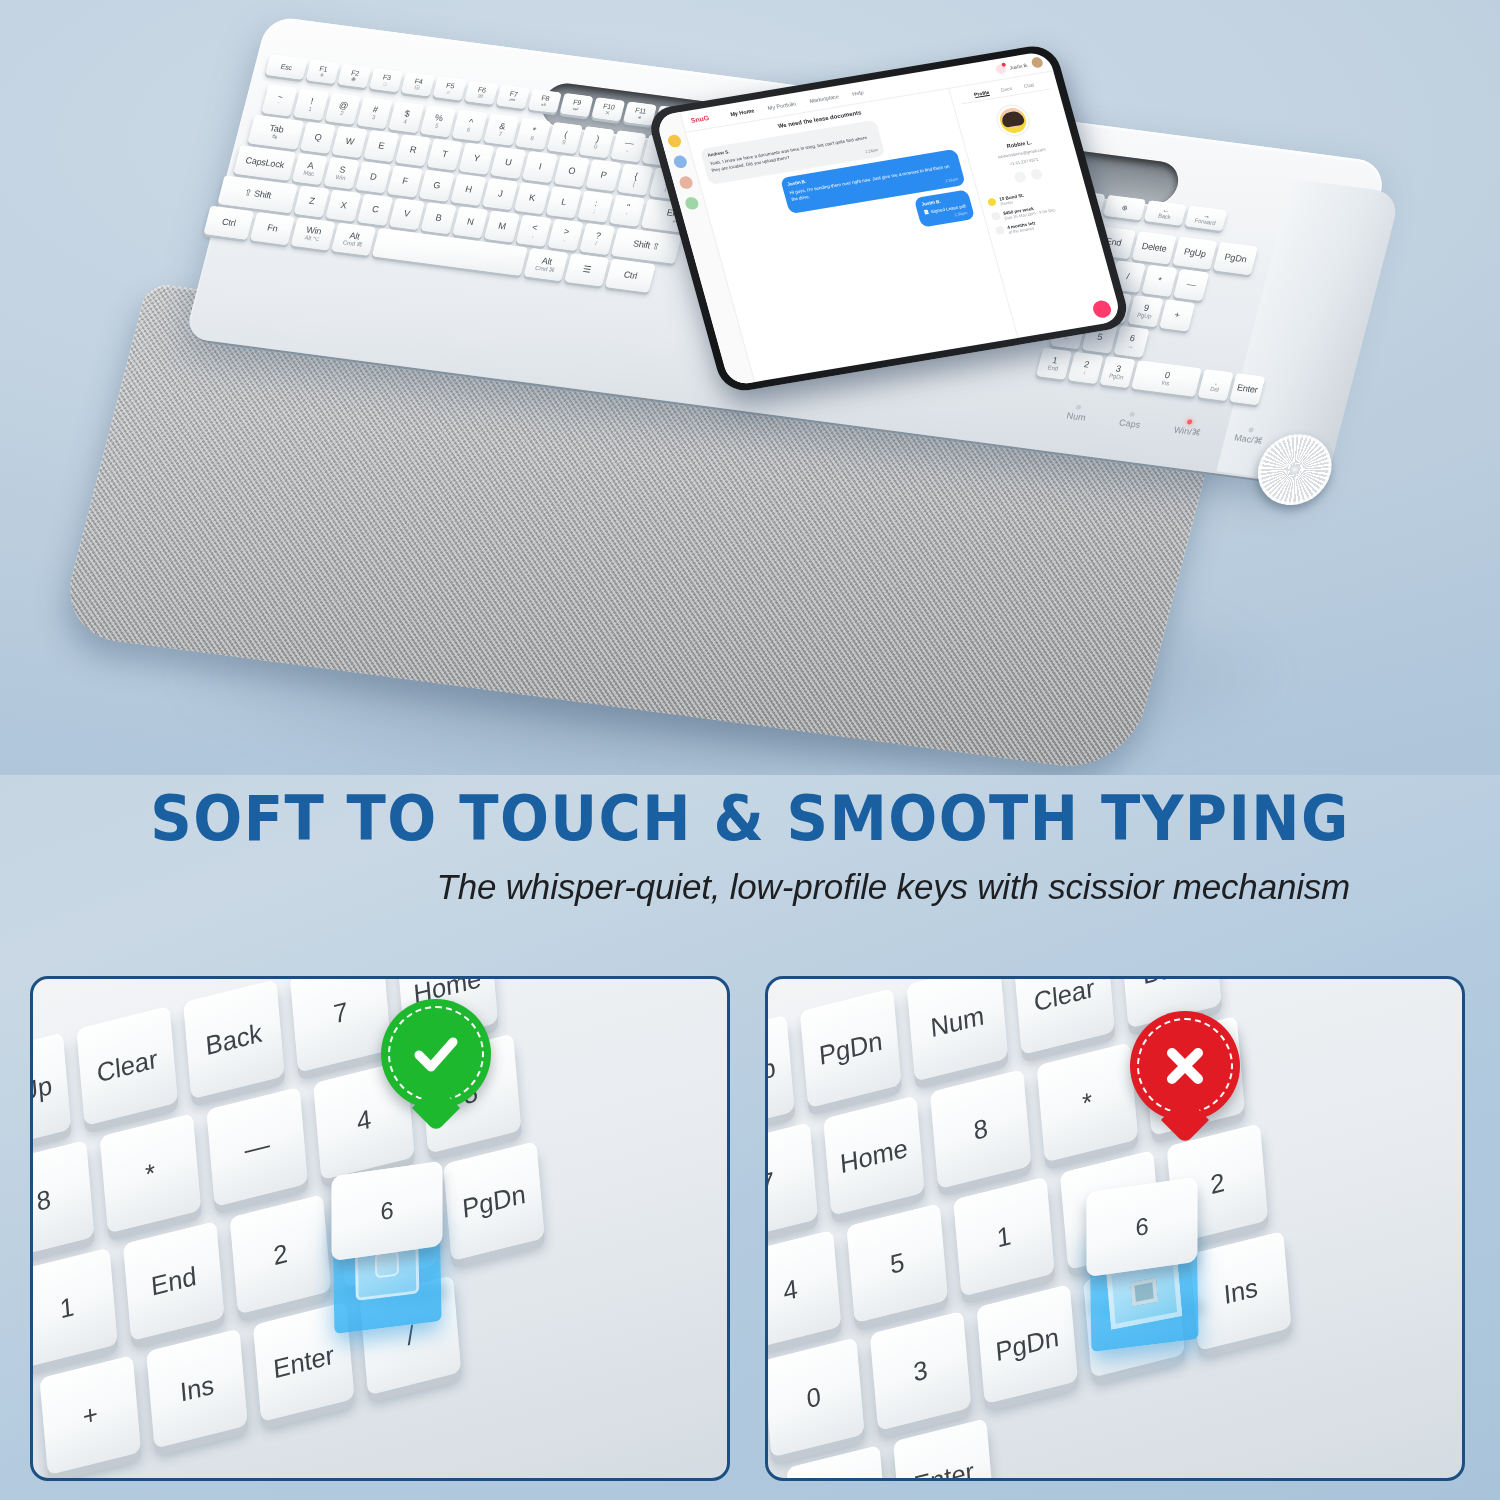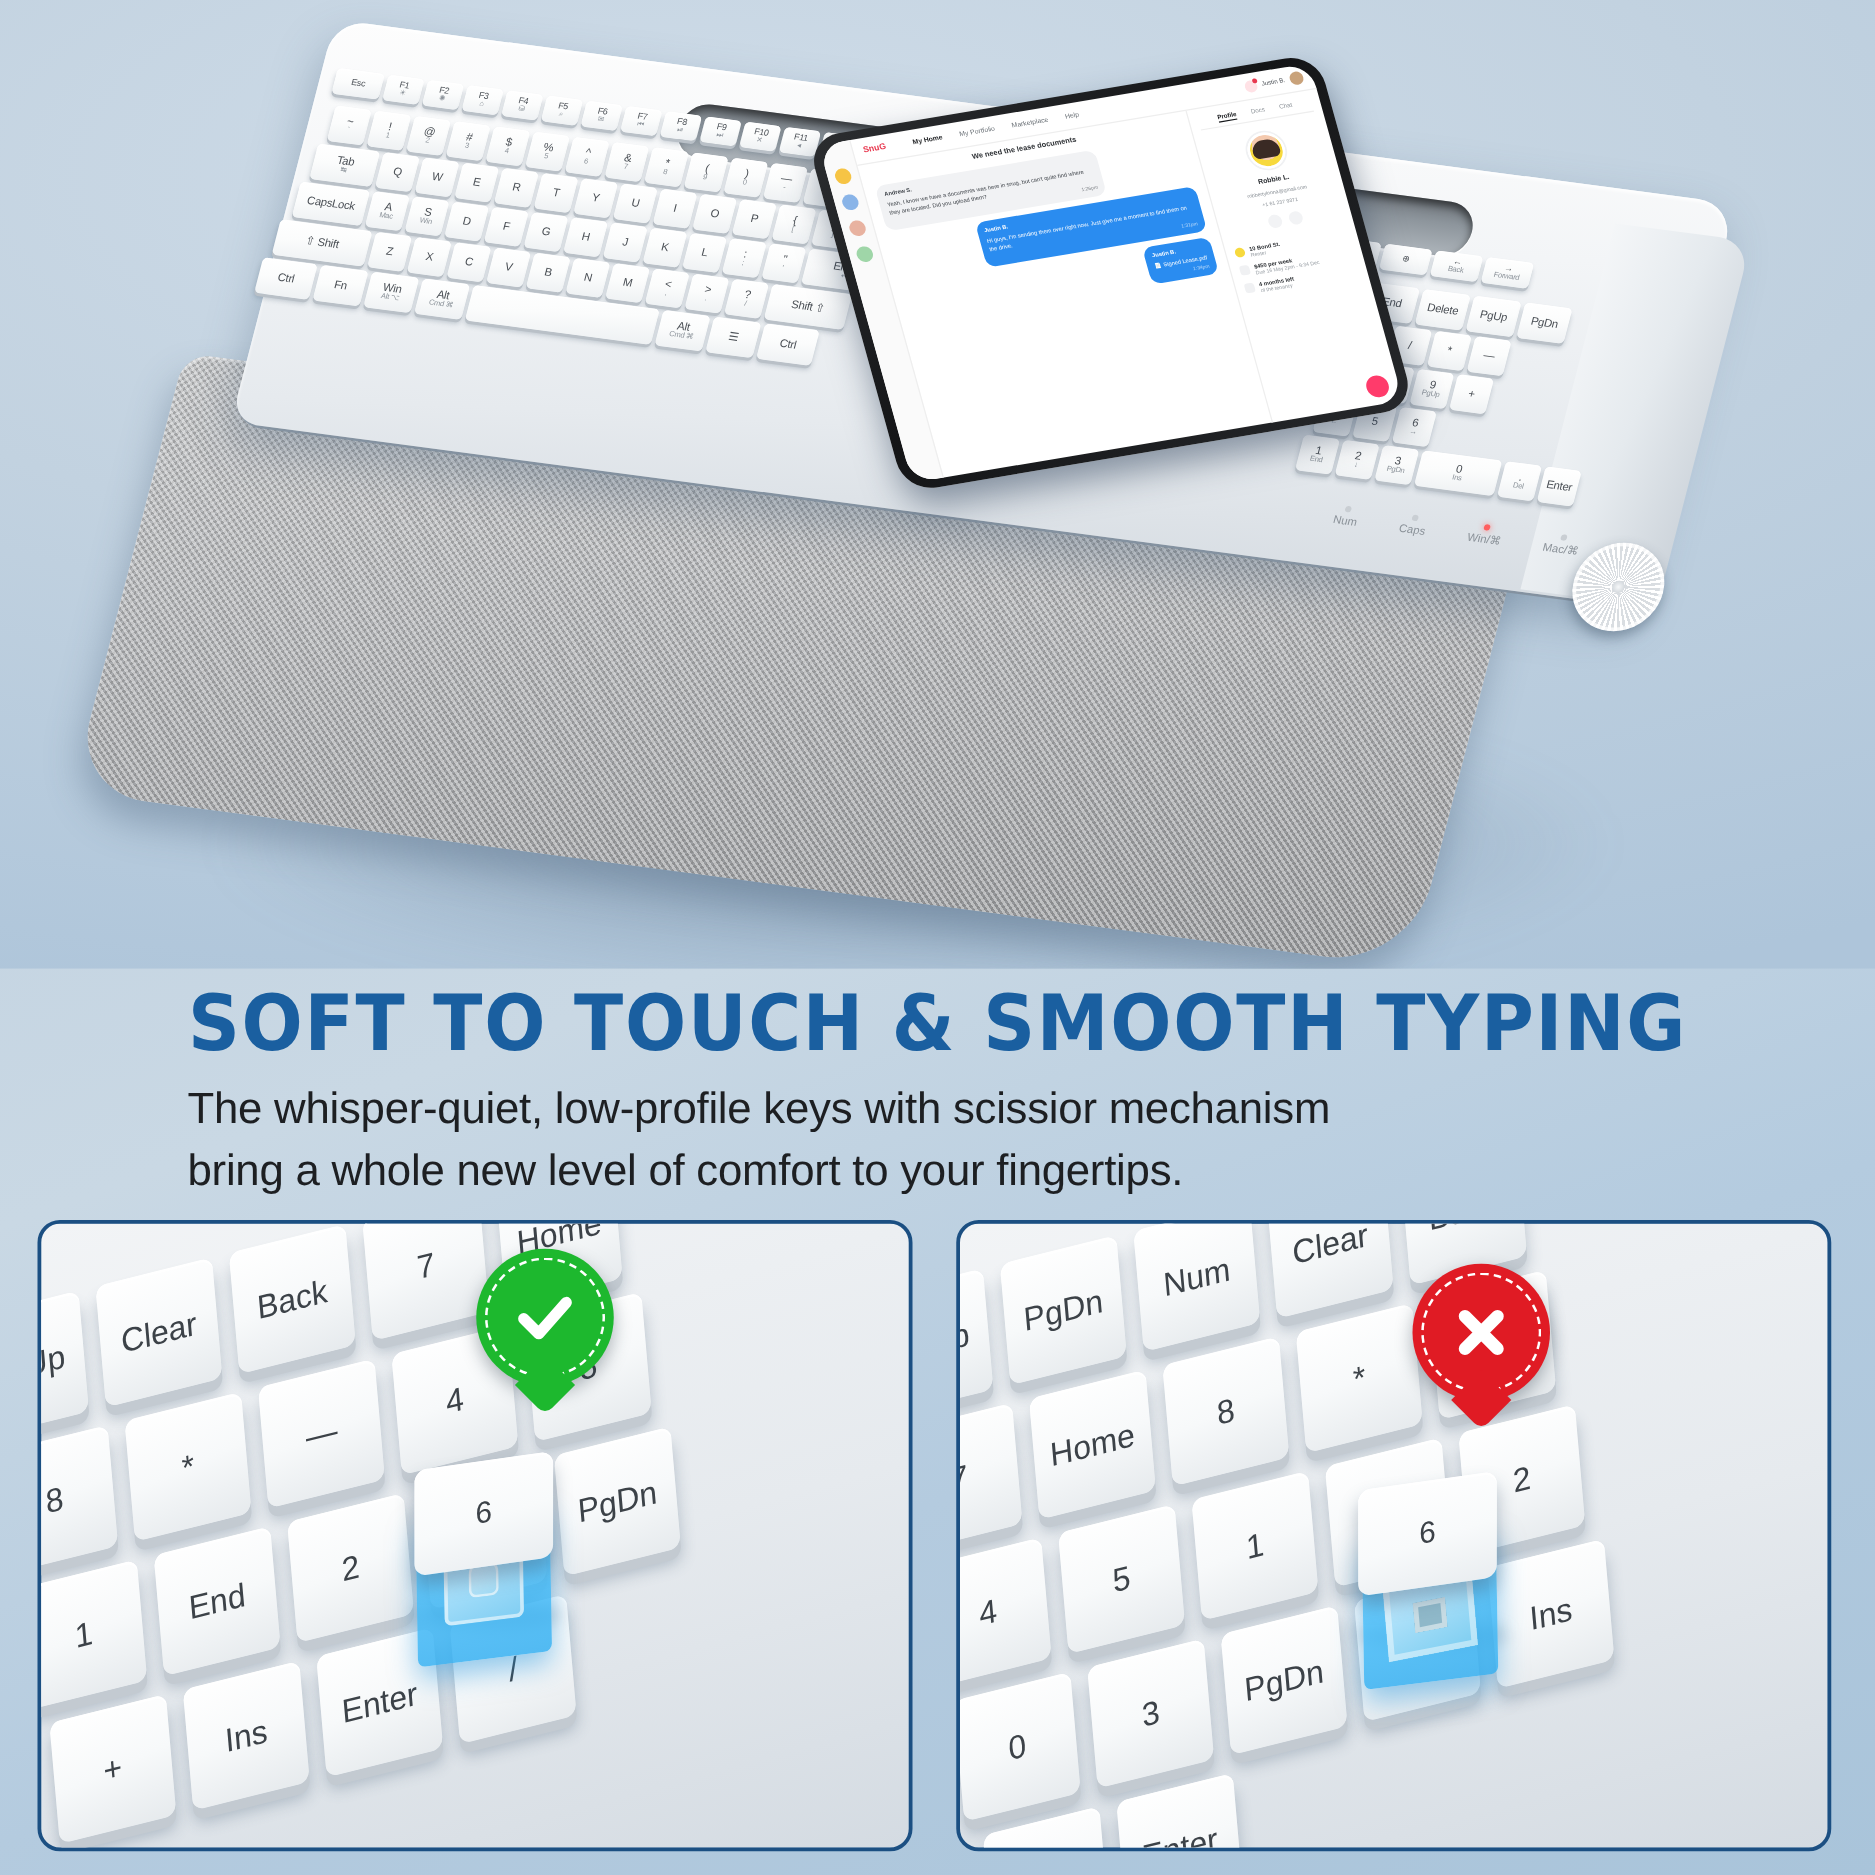--- a/index.html
+++ b/index.html
@@ -157,22 +157,22 @@
              border-radius:50%; background:#ff3b6b; }
 
   
   .headline{
     position:absolute; left:0; top:782px; width:1500px; text-align:center;
     font-size:62px; font-weight:bold; letter-spacing:1.5px; color:#1a5fa0;
     font-family:"DejaVu Sans", sans-serif;
     transform:scaleX(.93);
   }
   .subline{
-    position:absolute; left:150px; top:862px; width:1200px; text-align:left;
-    font-size:35px; color:#1d1f22; line-height:1.42; letter-spacing:-.2px;
+    position:absolute; left:150px; top:862px; width:1200px; text-align:right;
+    font-size:35px; color:#1d1f22; line-height:1.42; letter-spacing:-.2px;font-style:italic;
   }
 
   
   .panel{
     position:absolute; top:976px; width:700px; height:505px;
     border:3px solid #1b4f82; border-radius:18px; overflow:hidden;
     background:linear-gradient(165deg,#f2f4f6 0%,#e6eaee 55%,#d4dbe2 100%);
   }
   .panel.left{ left:30px; } .panel.right{ left:765px; }
   .panel-inner{ position:absolute; inset:0; overflow:hidden; }
@@ -747,21 +747,20 @@
           <span class="ph-badge"></span>
         </div>
       </div>
     </div>
   </div>
 </div>
 
 <h1 class="headline">SOFT TO TOUCH &amp; SMOOTH TYPING</h1>
 <p class="subline">
   <span>The whisper-quiet, low-profile keys with scissior mechanism</span><br>
-  <span>bring a whole new level of comfort to your fingertips.</span>
 </p>
 
 <div class="panel left">
   <div class="panel-inner">
     <div class="pk-plane" id="plane-good">
         <div class="pkey" style="left: 40px; top: 60px;">
           <span>PgUp</span>
         </div>
         <div class="pkey" style="left: 150px; top: 60px;">
           <span>Clear</span>

